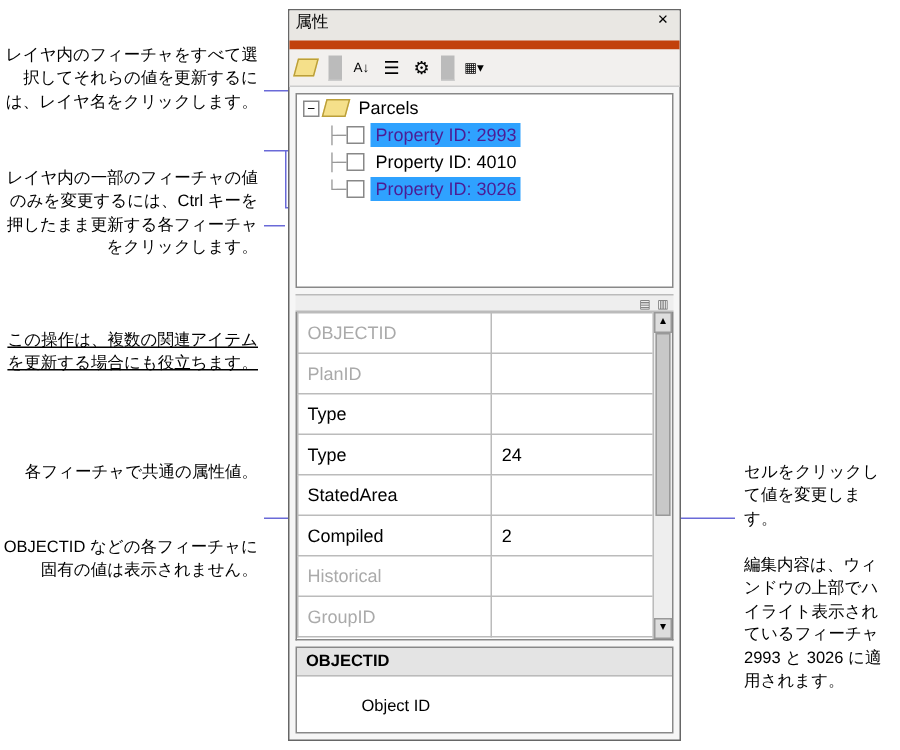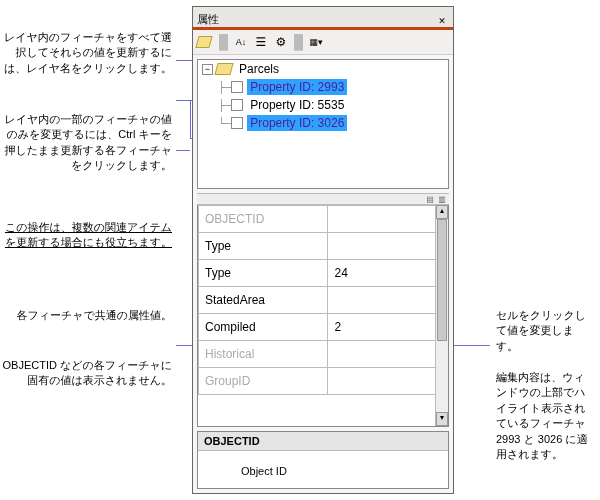--- a/index.html
+++ b/index.html
@@ -45,24 +45,24 @@
     width: 260px; height: 486px;
     border: 1px solid #666;
     background: #f6f6f6;
     display: flex;
     flex-direction: column;
   }
   .titlebar {
     height: 20px;
     background: #e9e7e3;
     display: flex;
-    align-items: flex-end;
+    align-items: flex-start;
     padding: 0 4px;
     font-size: 11px;
-    border-bottom: 3px solid #c2410c;
+    border-bottom: 6px solid #c2410c;
   }
   .titlebar .title { flex: 1; }
   .titlebar .close {
     width: 14px; height: 12px;
     display: flex; align-items: center; justify-content: center;
     font-size: 9px;
   }
   .toolbar {
     height: 24px;
     background: #f2f0ee;
@@ -245,39 +245,43 @@
       <span class="tree-label">Parcels</span>
     </div>
     <div class="tree-row" style="padding-left:20px;">
       <span class="tree-connector">├─</span>
       <span class="feat-icon"></span>
       <span class="tree-label selected">Property ID: 2993</span>
     </div>
     <div class="tree-row" style="padding-left:20px;">
       <span class="tree-connector">├─</span>
       <span class="feat-icon"></span>
-      <span class="tree-label">Property ID: 5535</span>
+      <span class="tree-label">Property ID: 4010</span>
     </div>
     <div class="tree-row" style="padding-left:20px;">
       <span class="tree-connector">└─</span>
       <span class="feat-icon"></span>
       <span class="tree-label selected">Property ID: 3026</span>
     </div>
   </div>
 
   <div class="grid-strip">
     <span>▤</span>
     <span>▥</span>
   </div>
 
   <div class="grid-pane">
     <table class="grid-table">
       <tbody id="grid-body">
           <tr class="dim">
             <td class="field">OBJECTID</td>
+            <td></td>
+          </tr>
+          <tr class="dim">
+            <td class="field">PlanID</td>
             <td></td>
           </tr>
           <tr>
             <td class="field">Type</td>
             <td></td>
           </tr>
           <tr>
             <td class="field">Type</td>
             <td>24</td>
           </tr>

